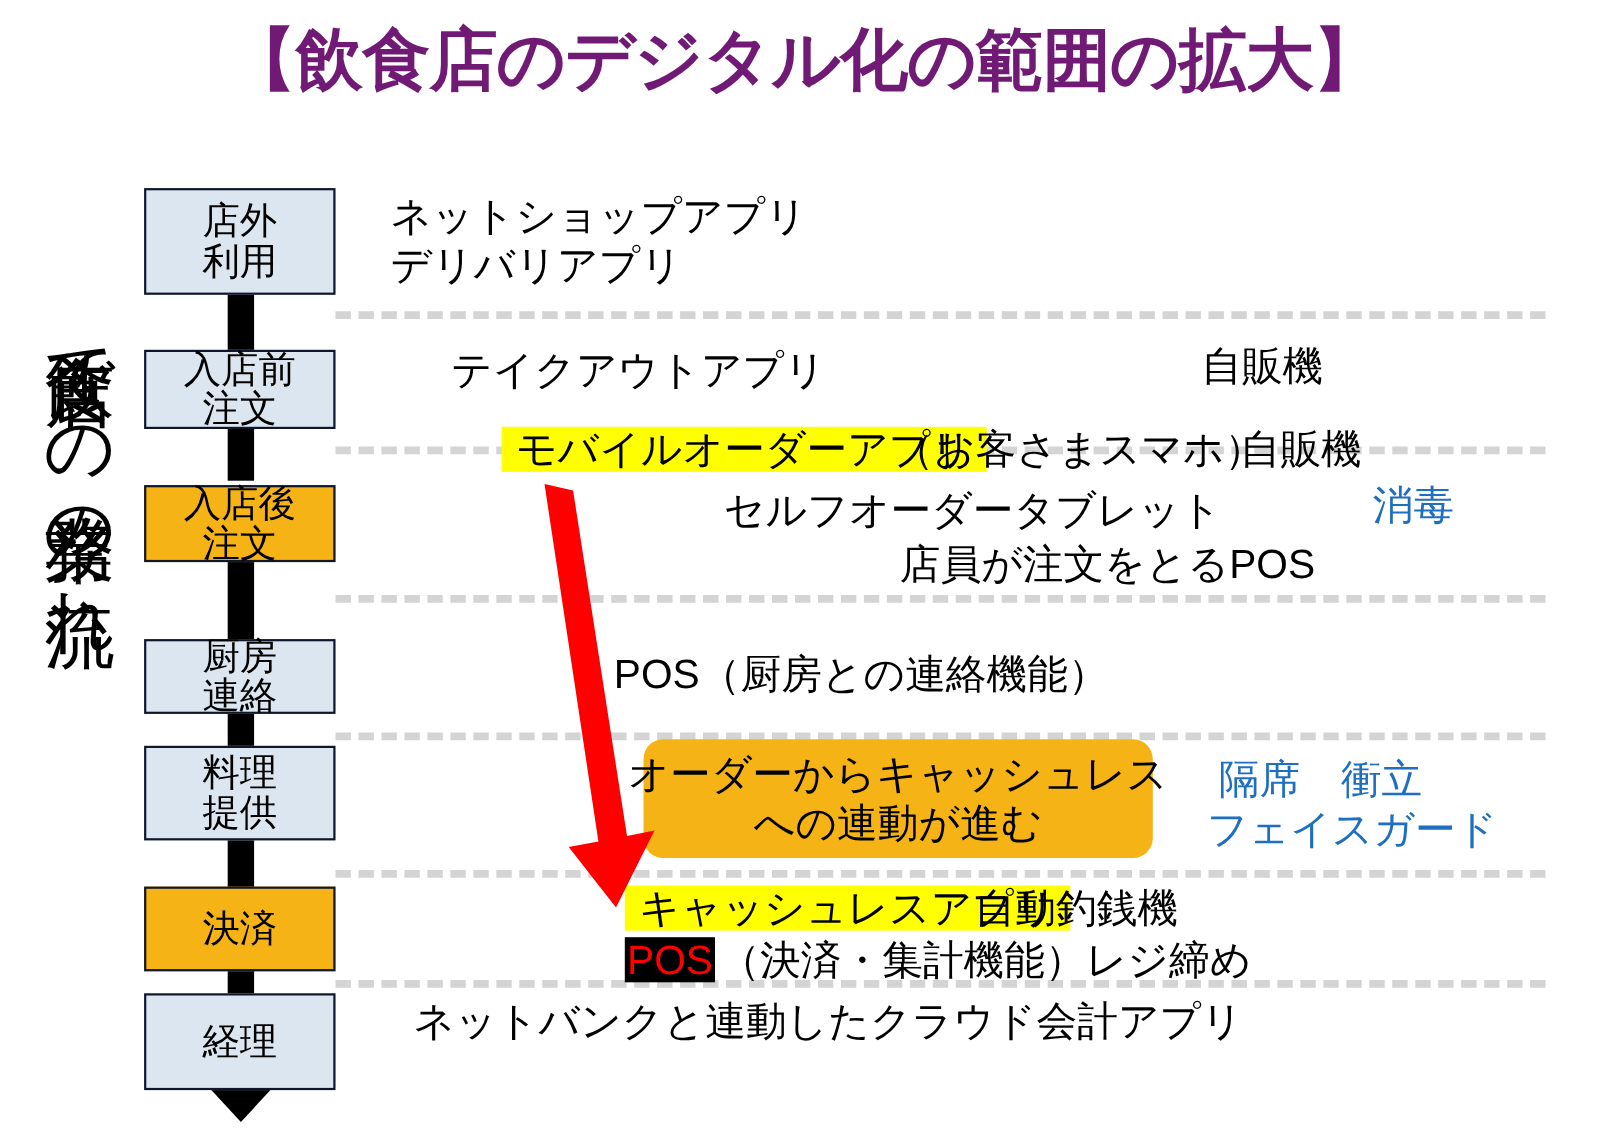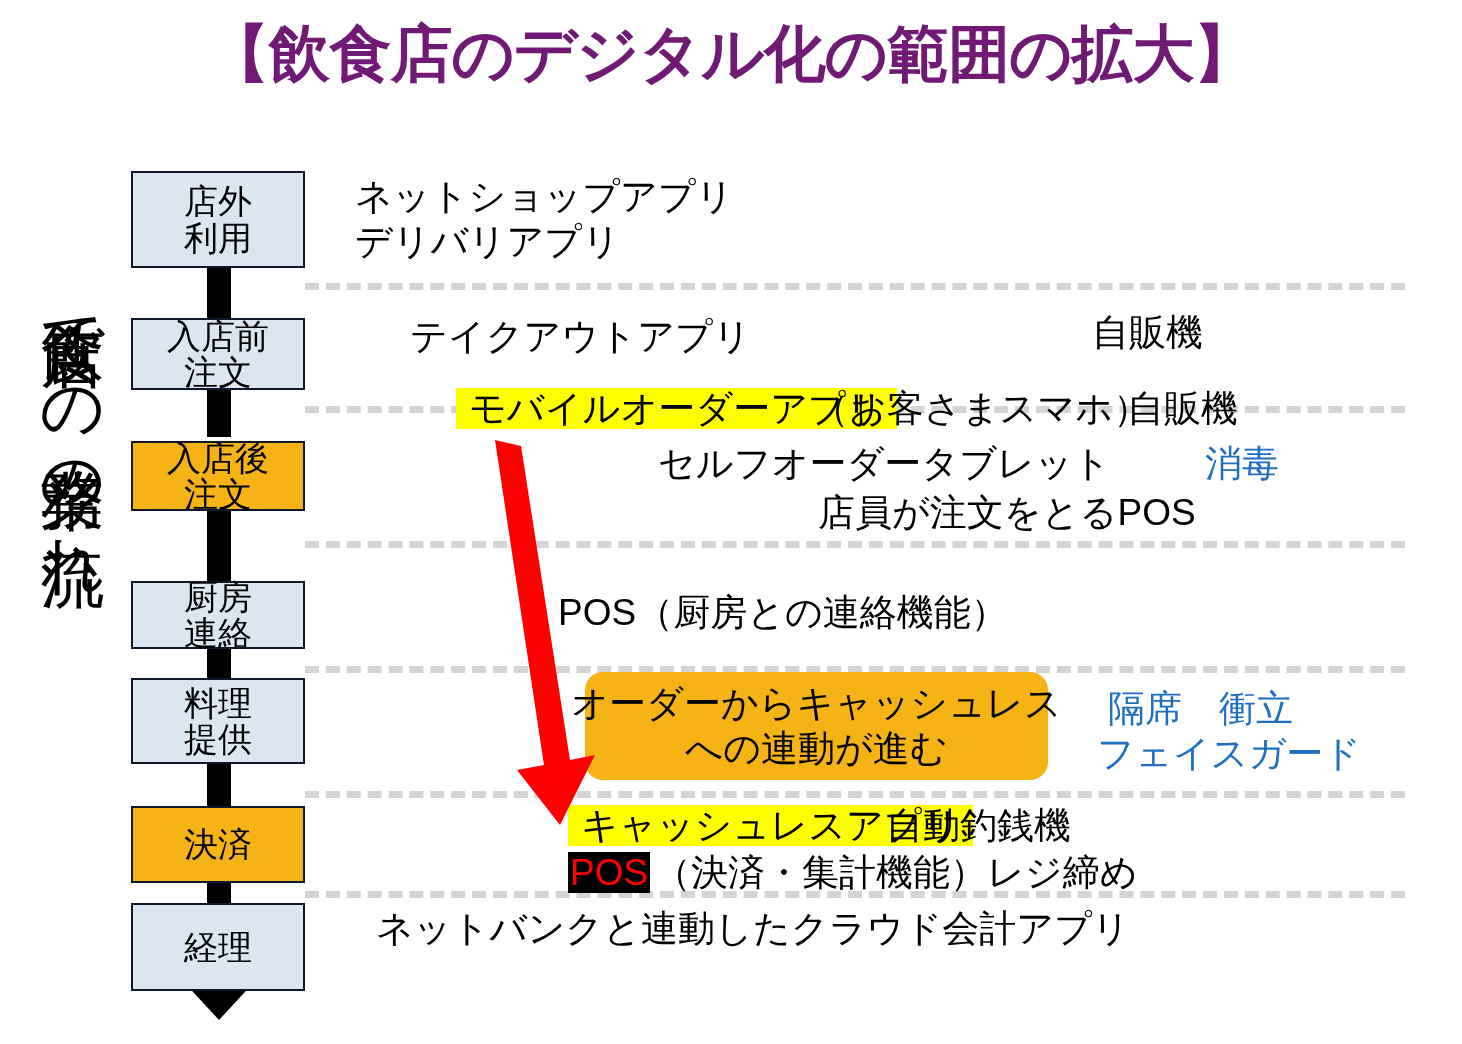--- a/index.html
+++ b/index.html
@@ -214,21 +214,21 @@
   <div class="item" style="left:355px;top:176px;">ネットショップアプリ</div>
   <div class="item" style="left:355px;top:221px;">デリバリアプリ</div>
 
   <div class="item" style="left:410px;top:316px;">テイクアウトアプリ</div>
   <div class="item" style="left:1092px;top:312px;">自販機</div>
 
   <div class="item hl" style="left:456px;top:388px;">モバイルオーダーアプリ</div>
   <div class="item" style="left:812px;top:388px;">（お客さまスマホ）</div>
   <div class="item" style="left:1127px;top:388px;">自販機</div>
   <div class="item" style="left:638px;top:443px;margin-left:20px;">セルフオーダータブレット</div>
-  <div class="item blue-text" style="left:1205px;top:443px;">消毒</div>
+  <div class="item blue-text" style="left:1248px;top:443px;font-family:Liberation Mono, monospace;">消毒</div>
   <div class="item" style="left:818px;top:492px;">店員が注文をとるPOS</div>
 
   <div class="item" style="left:558px;top:592px;">POS（厨房との連絡機能）</div>
 
   <div id="callout-cashless">
     <span>オーダーからキャッシュレス</span>
     <span>への連動が進む</span>
   </div>
   <div class="item blue-text" style="left:1108px;top:688px;">隔席　衝立</div>
   <div class="item blue-text" style="left:1097px;top:733px;">フェイスガード</div>

